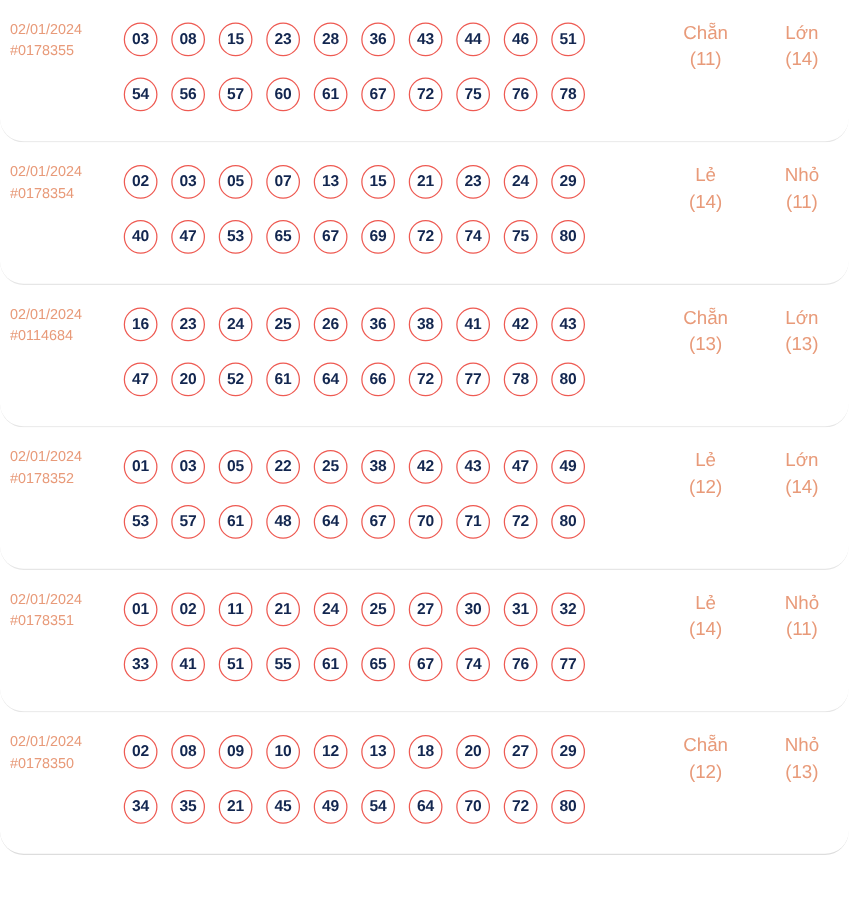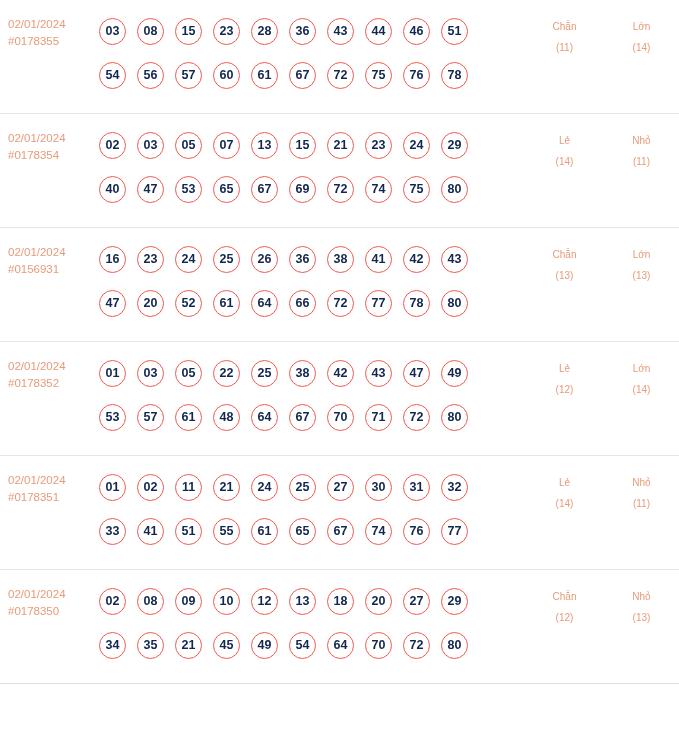--- a/index.html
+++ b/index.html
@@ -39,20 +39,21 @@
   .th-parity    { width: 79px;  text-align: center; }
   .th-size      { width: 75px;  text-align: center; }
 
   
   .row {
     display: flex;
     align-items: flex-start;
     border-bottom: 1px solid #e6e6e6;
     min-height: 114px;
     box-sizing: border-box;
+    border-radius: 19px;
   }
   .row:last-child { border-bottom: 1px solid #dddddd; }
 
   .cell-date {
     width: 95px;
     padding: 16px 0 0 8px;
     box-sizing: border-box;
     color: #e89a79;
     font-size: 11.5px;
     line-height: 17px;
@@ -87,21 +88,21 @@
     box-sizing: border-box;
     flex: 0 0 auto;
     font-family: "Liberation Sans", "DejaVu Sans", sans-serif;
   }
 
   .cell-parity, .cell-size {
     padding-top: 16px;
     box-sizing: border-box;
     text-align: center;
     color: #e89a79;
-    font-size: 10px;
+    font-size: 15px;
     line-height: 21px;
   }
   .cell-parity { width: 79px; }
   .cell-size   { width: 75px; }
   .cell-parity .v-label, .cell-size .v-label { display: block; }
   .cell-parity .v-count, .cell-size .v-count { display: block; }
 </style>
 </head>
 <body>
 
@@ -185,21 +186,21 @@
           <span class="v-count">(14)</span>
         </div>
         <div class="cell-size">
           <span class="v-label">Nhỏ</span>
           <span class="v-count">(11)</span>
         </div>
       </div>
       <div class="row">
         <div class="cell-date">
           <span class="date-line">02/01/2024</span>
-          <span class="draw-line">#0156931</span>
+          <span class="draw-line">#0114684</span>
         </div>
         <div class="cell-result">
           <div class="ball-line">
             <span class="ball">16</span>
             <span class="ball">23</span>
             <span class="ball">24</span>
             <span class="ball">25</span>
             <span class="ball">26</span>
             <span class="ball">36</span>
             <span class="ball">38</span>

